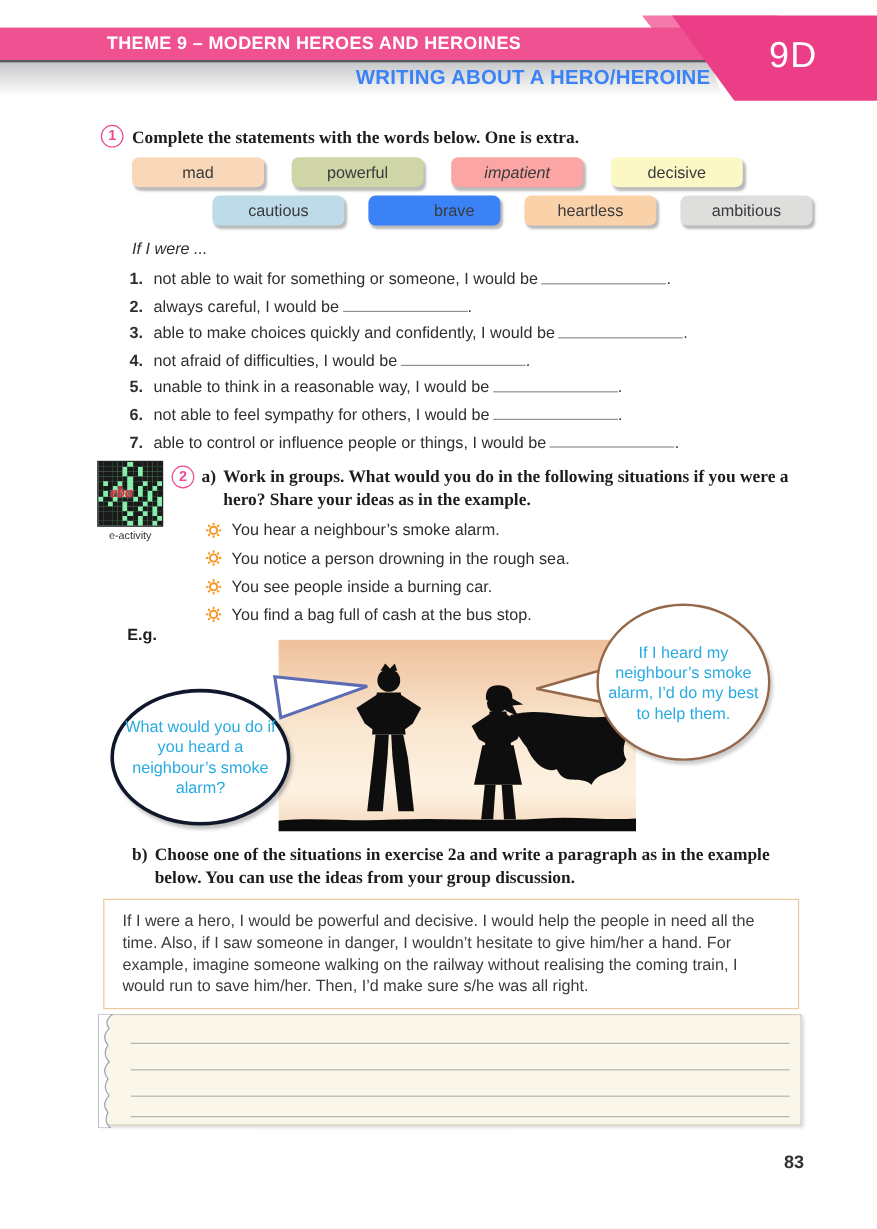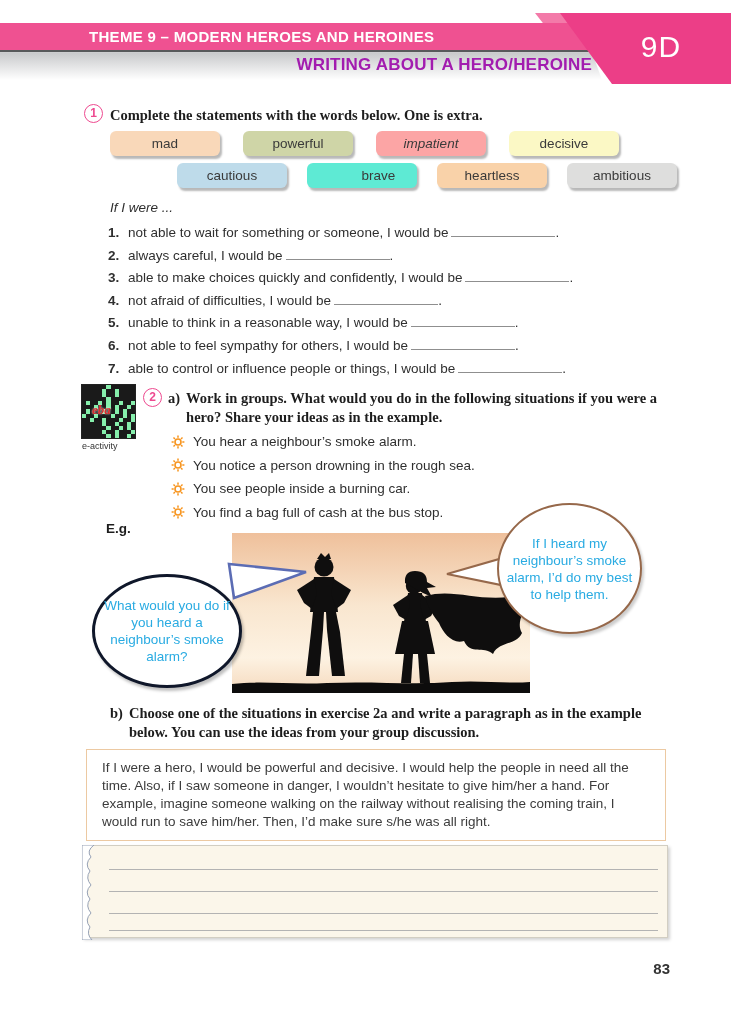--- a/index.html
+++ b/index.html
@@ -2,21 +2,21 @@
 <html><head>
 <meta charset="utf-8">
 <style>
   * { margin:0; padding:0; box-sizing:border-box; }
   body { background:#e9e9e9; font-family:"Liberation Sans", sans-serif; }
   .page { position:relative; width:731px; height:1024px; background:#ffffff; margin:0 auto; overflow:hidden; }
 
   
   .hdr-svg { position:absolute; top:0; left:0; }
   .theme-title { position:absolute; top:28px; left:89px; color:#fff; font-weight:bold; font-size:15px; letter-spacing:.3px; }
-  .page-subtitle { position:absolute; top:55px; left:240px; width:352px; text-align:right; color:#a21caf; font-weight:bold; font-size:17px; letter-spacing:.2px; }
+  .page-subtitle { position:absolute; top:55px; left:240px; width:352px; text-align:right; color:#3b82f6; font-weight:bold; font-size:17px; letter-spacing:.2px; }
   .unit-code { position:absolute; top:30px; left:613px; width:96px; text-align:center; color:#fff; font-size:30px; font-weight:normal; letter-spacing:1px; }
 
   
   .badge { display:inline-block; width:19px; height:19px; border:1.4px solid #ee4a90; border-radius:50%; color:#ee4a90; font-weight:bold; font-size:12px; line-height:16px; text-align:center; background:#fff; }
   .instr { font-family:"Liberation Serif", serif; font-weight:bold; font-size:14.5px; color:#1d1d1d; line-height:19px; }
 
   .ex1-badge { position:absolute; top:104px; left:84px; }
   .ex1-instr { position:absolute; top:106px; left:110px; width:580px; }
 
   .word-row { position:absolute; display:flex; }
@@ -27,21 +27,21 @@
   .stem { position:absolute; top:200px; left:110px; font-style:italic; font-size:13.5px; color:#2f2f2f; }
   .statements { position:absolute; top:225px; left:108px; width:590px; list-style:none; }
   .statements li { margin-bottom:7.6px; font-size:13.5px; color:#2f2f2f; line-height:14px; }
   .statements .num { display:inline-block; width:20px; font-weight:bold; }
   .blank { display:inline-block; width:104px; border-bottom:1.2px solid #8f8f8f; height:12px; margin-left:3px; }
 
   
   .qr { position:absolute; top:385px; left:82px; width:53px; height:53px; background:#86efac; outline:1px solid #222; display:grid; grid-template-columns:repeat(13,1fr); grid-template-rows:repeat(13,1fr); }
   .qr .m { background:#1a1a1a; }
   .qr .eba { position:absolute; top:17px; left:10px; color:#d92b2b; font-style:italic; font-weight:bold; font-size:13px; font-family:"Liberation Serif", serif; text-shadow:0 0 2px #fff; }
-  .qr-label { position:absolute; top:441px; left:82px; width:53px; font-size:9px; color:#333; }
+  .qr-label { position:absolute; top:441px; left:82px; width:53px; text-align:center; font-size:9px; color:#333; }
   .ex2-badge { position:absolute; top:388px; left:143px; }
   .ex2a { position:absolute; top:389px; left:168px; width:512px; display:flex; gap:6px; }
   .situations { position:absolute; top:434px; left:171px; width:420px; }
   .situations .sit { display:flex; align-items:center; gap:8px; margin-bottom:8.5px; font-size:13.5px; color:#2f2f2f; }
 
   .eg-label { position:absolute; top:521px; left:106px; font-weight:bold; font-size:13.5px; color:#1d1d1d; }
 
   .hero { position:absolute; top:533px; left:232px; }
   .bubble { position:absolute; background:#fff; border-radius:50%; text-align:center; color:#29abe2; font-size:13.5px; line-height:17px; display:flex; align-items:center; justify-content:center; z-index:3; }
   .bubble-left  { top:574px; left:92px;  width:150px; height:114px; border:3px solid #0f172a; box-shadow:2px 3px 3px rgba(0,0,0,.25); padding:8px; }
@@ -86,21 +86,21 @@
   <div class="instr ex1-instr">Complete the statements with the words below. One is extra.</div>
 
   <div id="word-row-1" class="word-row">
       <div class="word-box" style="background: rgb(249, 216, 185);">mad</div>
       <div class="word-box" style="background: rgb(207, 213, 167);">powerful</div>
       <div class="word-box" style="background: #fca5a5; font-style: italic;">impatient</div>
       <div class="word-box" style="background: rgb(251, 248, 197); text-align: center;">decisive</div>
     </div>
   <div id="word-row-2" class="word-row">
       <div class="word-box" style="background: rgb(190, 219, 234);">cautious</div>
-      <div class="word-box" style="background: #5eead4; padding-left: 33px;">brave</div>
+      <div class="word-box" style="background: #3b82f6; padding-left: 33px;">brave</div>
       <div class="word-box" style="background: rgb(249, 210, 169);">heartless</div>
       <div class="word-box" style="background: rgb(222, 222, 221);">ambitious</div>
     </div>
 
   <div class="stem">If I were ...</div>
   <ol id="statements" class="statements">
       <li><span class="num">1.</span><span>not able to wait for something or someone, I would be</span><span class="blank"></span><span>.</span></li>
       <li><span class="num">2.</span><span>always careful, I would be</span><span class="blank"></span><span>.</span></li>
       <li><span class="num">3.</span><span>able to make choices quickly and confidently, I would be</span><span class="blank"></span><span>.</span></li>
       <li><span class="num">4.</span><span>not afraid of difficulties, I would be</span><span class="blank"></span><span>.</span></li>

